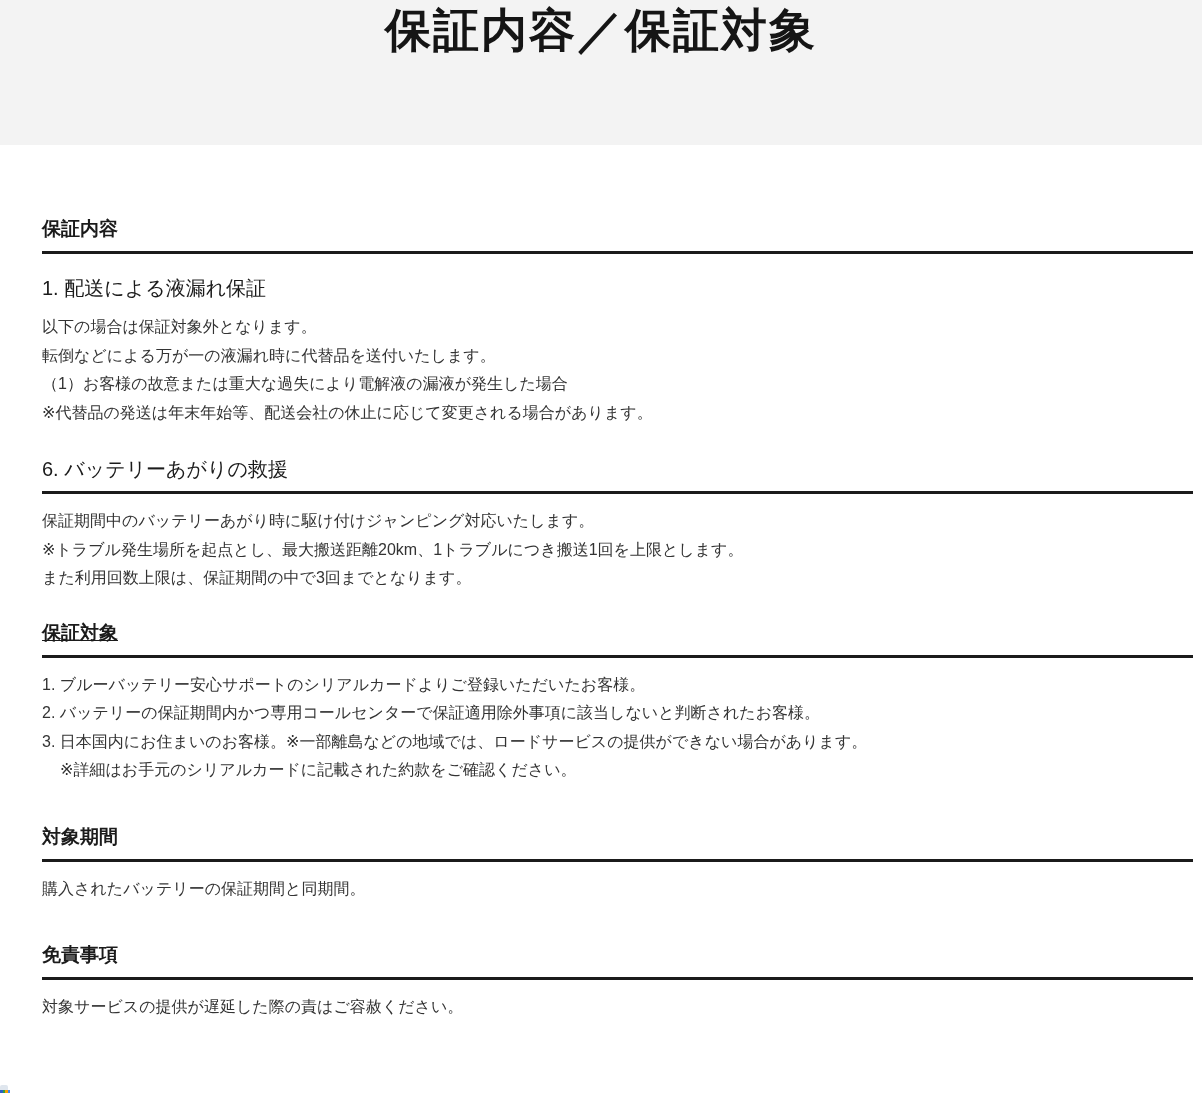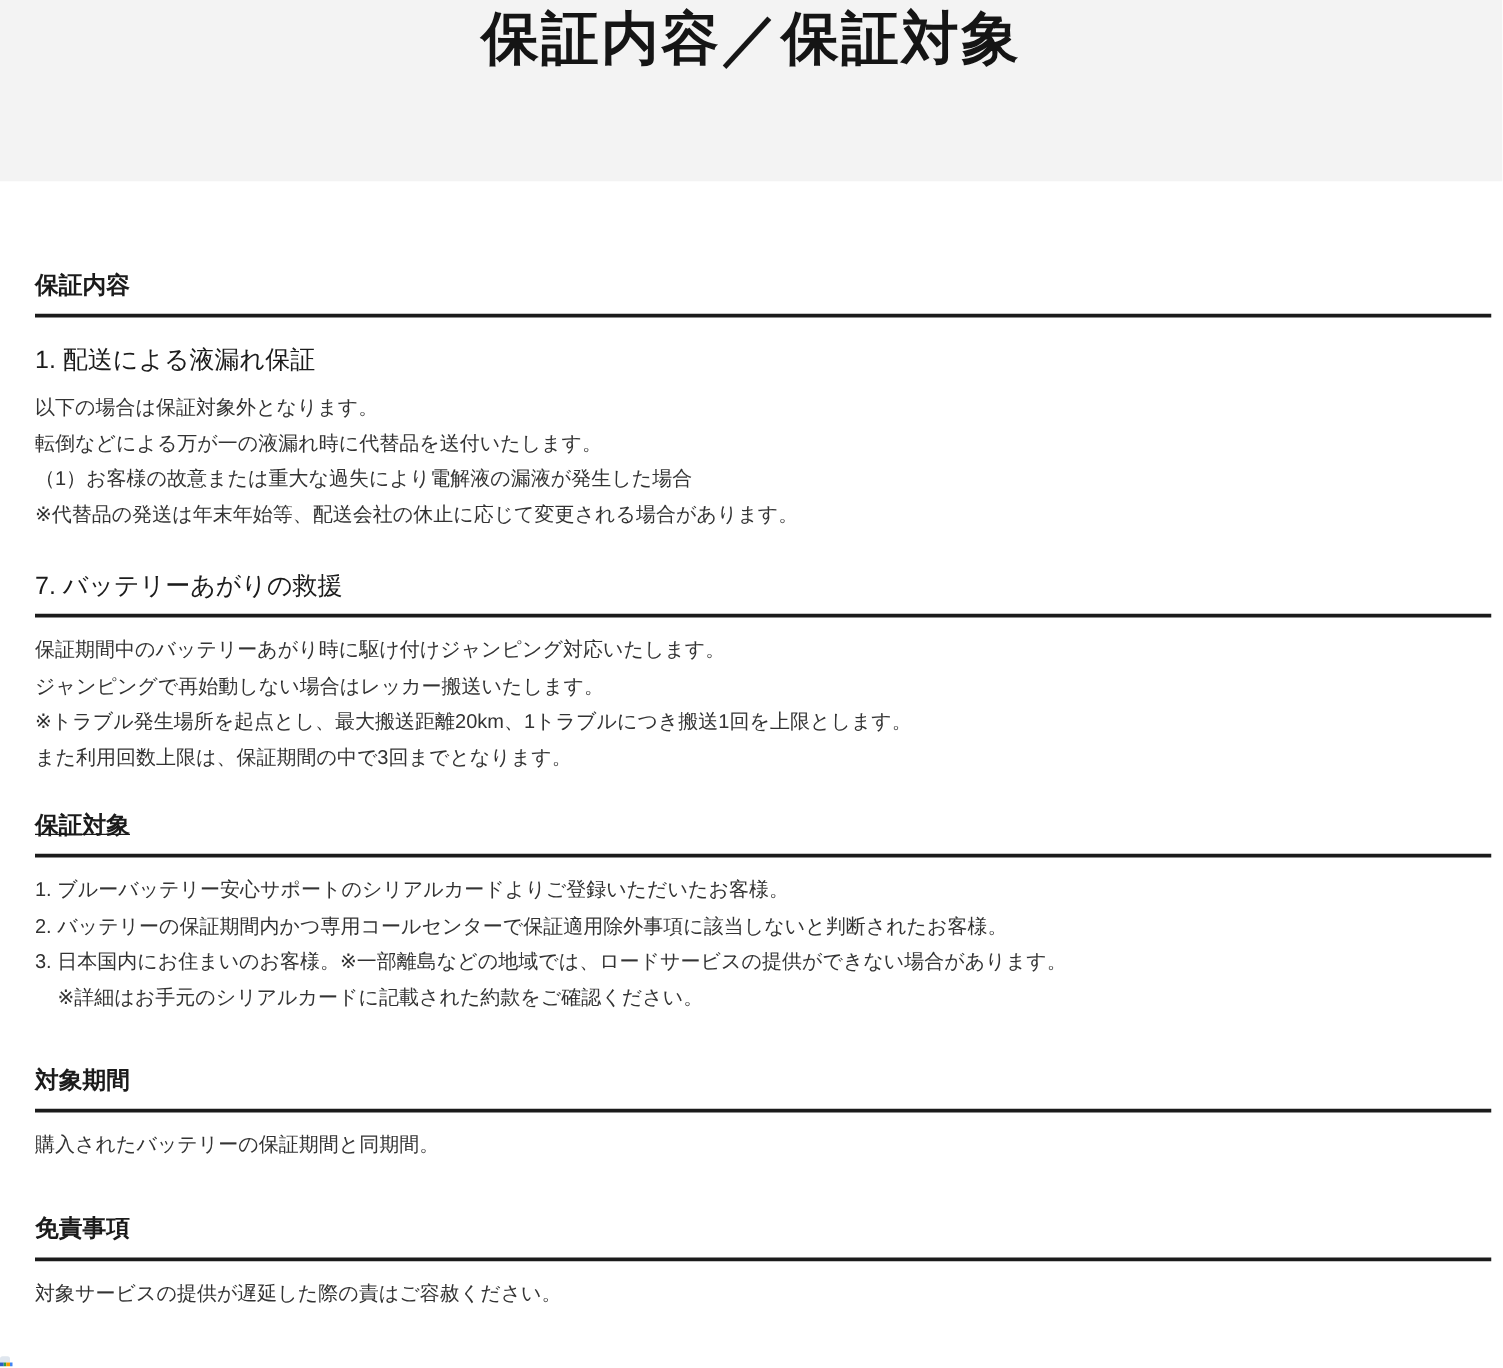--- a/index.html
+++ b/index.html
@@ -24,21 +24,21 @@
   }
   .hero h1 {
     margin: 0 0 28px 0;
     font-size: 46px;
     font-weight: 800;
     letter-spacing: 2px;
     color: #151515;
   }
   
   .content {
-    margin: 0 9px 0 28px;
+    margin: 0 9px 0 42px;
     padding-top: 72px;
     color: #333333;
   }
   .sec-heading {
     margin: 0;
     font-size: 19px;
     line-height: 23px;
     font-weight: 700;
     color: #1b1b1b;
     padding-bottom: 11px;
@@ -112,24 +112,23 @@
   <h2 class="sec-heading">保証内容</h2>
 
   <h3 class="sub-heading">1. 配送による液漏れ保証</h3>
   <div class="body-block">
     <p>以下の場合は保証対象外となります。</p>
     <p>転倒などによる万が一の液漏れ時に代替品を送付いたします。</p>
     <p>（1）お客様の故意または重大な過失により電解液の漏液が発生した場合</p>
     <p>※代替品の発送は年末年始等、配送会社の休止に応じて変更される場合があります。</p>
   </div>
 
-  <h3 class="sub-heading ruled">7. バッテリーあがりの救援</h3>
+  <h3 class="sub-heading ruled">6. バッテリーあがりの救援</h3>
   <div class="body-block">
     <p>保証期間中のバッテリーあがり時に駆け付けジャンピング対応いたします。</p>
-    <p>ジャンピングで再始動しない場合はレッカー搬送いたします。</p>
     <p>※トラブル発生場所を起点とし、最大搬送距離20km、1トラブルにつき搬送1回を上限とします。</p>
     <p>また利用回数上限は、保証期間の中で3回までとなります。</p>
   </div>
 
   <h2 class="sec-heading spaced">保証対象</h2>
   <div class="body-block">
     <p>1. ブルーバッテリー安心サポートのシリアルカードよりご登録いただいたお客様。</p>
     <p>2. バッテリーの保証期間内かつ専用コールセンターで保証適用除外事項に該当しないと判断されたお客様。</p>
     <p>3. 日本国内にお住まいのお客様。※一部離島などの地域では、ロードサービスの提供ができない場合があります。</p>
     <p class="indent">※詳細はお手元のシリアルカードに記載された約款をご確認ください。</p>

